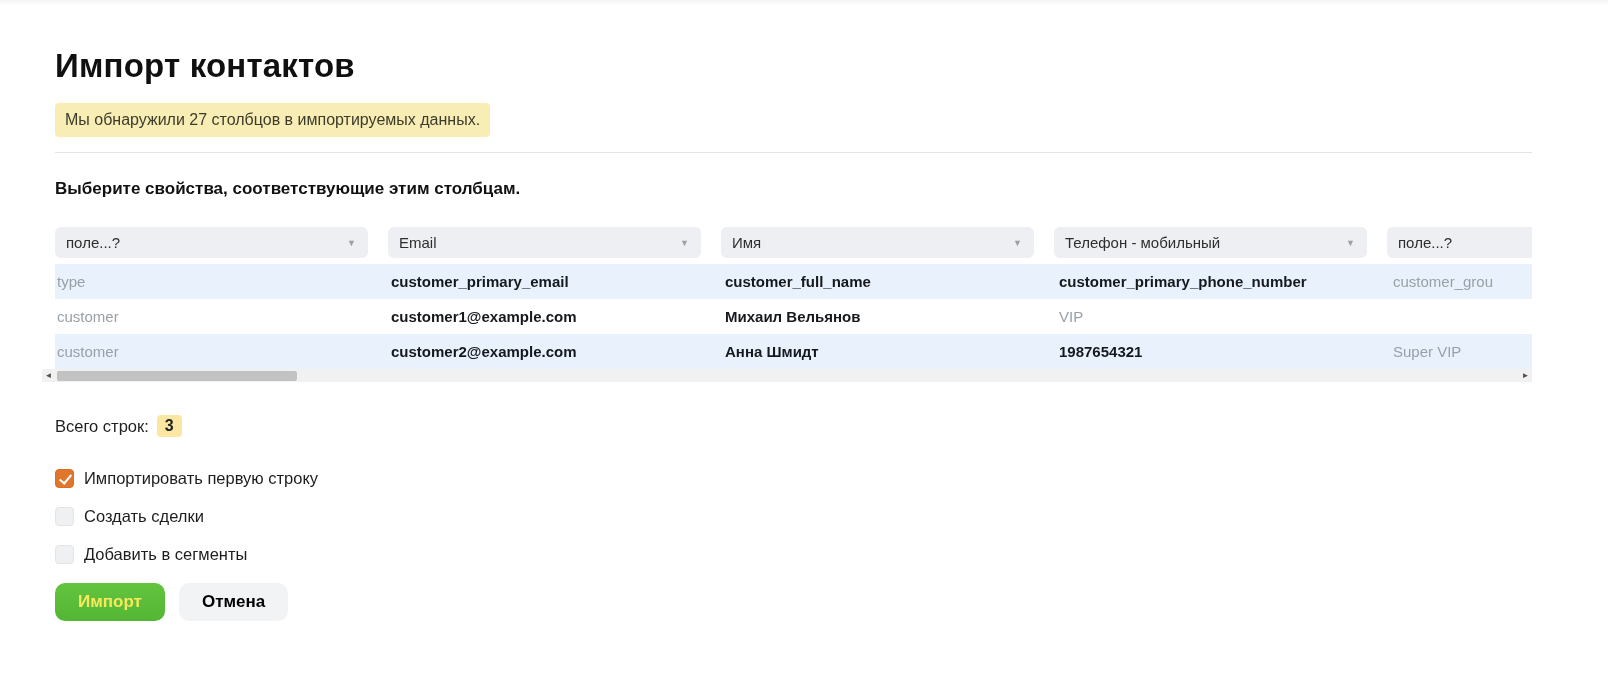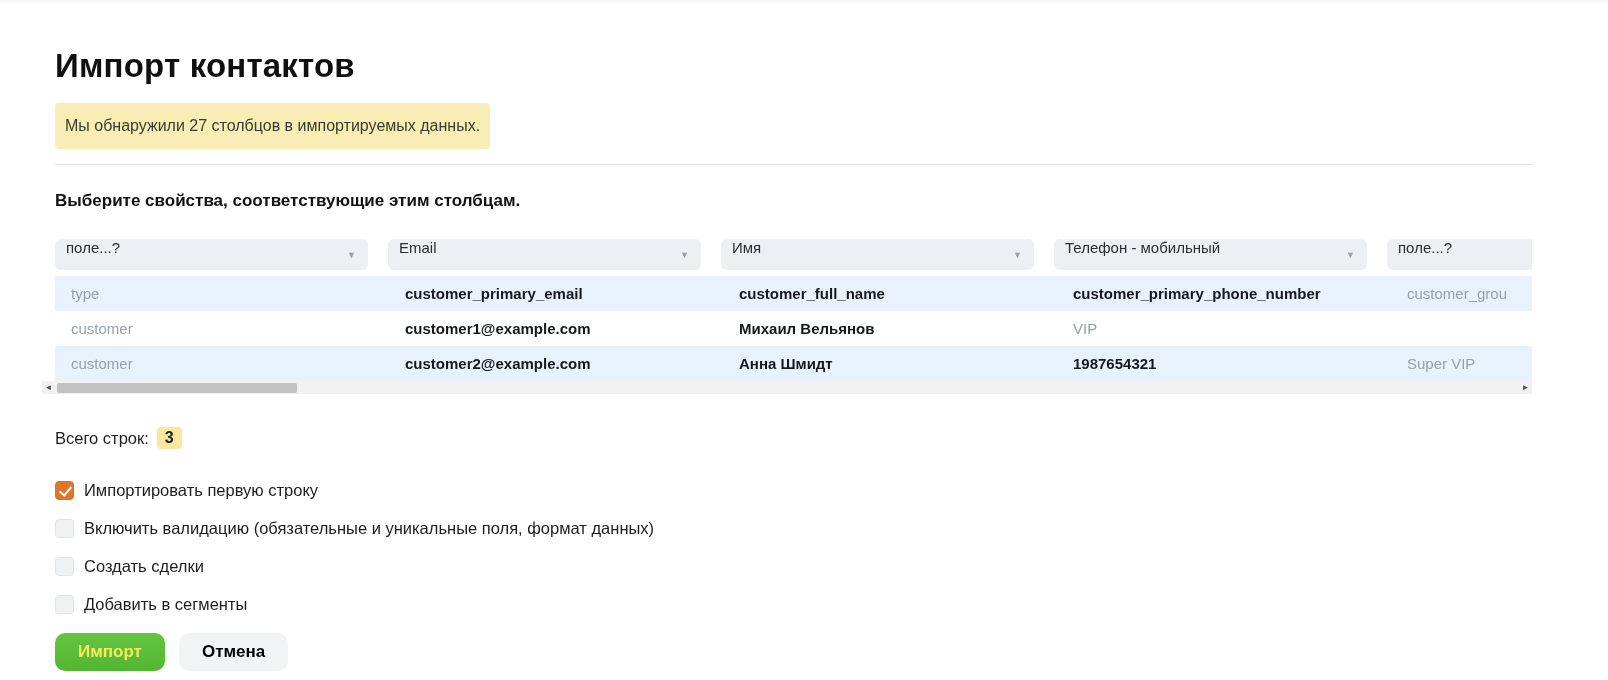--- a/index.html
+++ b/index.html
@@ -23,21 +23,21 @@
     color: #101010;
     letter-spacing: 0.2px;
     margin-top: 12px;
   }
   .banner {
     display: inline-block;
     margin-top: 18px;
     background: #f8edb4;
     color: #3c3c2c;
     font-size: 16px;
-    padding: 14px 10px;
+    padding: 8px 10px;
     border-radius: 4px;
   }
   .divider {
     margin-top: 15px;
     border: none;
     border-top: 1px solid #e4e4e4;
     width: 1477px;
   }
   .subtitle {
     margin-top: 26px;
@@ -53,21 +53,21 @@
     display: flex;
     gap: 20px;
   }
   .select {
     position: relative;
     flex: 0 0 313px;
     height: 31px;
     background: #edeff2;
     border-radius: 6px;
     display: flex;
-    align-items: flex-start;
+    align-items: center;
     padding: 0 28px 0 11px;
     font-size: 15px;
     color: #2e2e2e;
     cursor: pointer;
   }
   .select .chevron {
     position: absolute;
     right: 12px;
     top: 50%;
     transform: translateY(-50%);
@@ -82,21 +82,21 @@
   }
   .prow {
     display: flex;
     width: 1670px;
     height: 35px;
     align-items: center;
   }
   .prow.alt { background: #e9f2fc; }
   .pcell {
     flex: 0 0 334px;
-    padding-left: 16px;
+    padding-left: 2px;
     font-size: 15px;
     white-space: nowrap;
     overflow: hidden;
   }
   .pcell.gray { color: #98a0a8; font-weight: 400; }
   .pcell.bold { color: #15191d; font-weight: 700; }
   
   .hscroll {
     width: 1490px;
     margin-left: -13px;
@@ -284,24 +284,20 @@
     <span class="total-badge">3</span>
   </div>
 
   <div class="options">
     <div class="opt">
       <span class="cbox checked"></span>
       <span class="opt-label">Импортировать первую строку</span>
     </div>
     <div class="opt">
       <span class="cbox"></span>
-      <span class="opt-label">Включить валидацию (обязательные и уникальные поля, формат данных)</span>
-    </div>
-    <div class="opt">
-      <span class="cbox"></span>
       <span class="opt-label">Создать сделки</span>
     </div>
     <div class="opt">
       <span class="cbox"></span>
       <span class="opt-label">Добавить в сегменты</span>
     </div>
   </div>
 
   <div class="actions">
     <button class="btn btn-import">Импорт</button>

